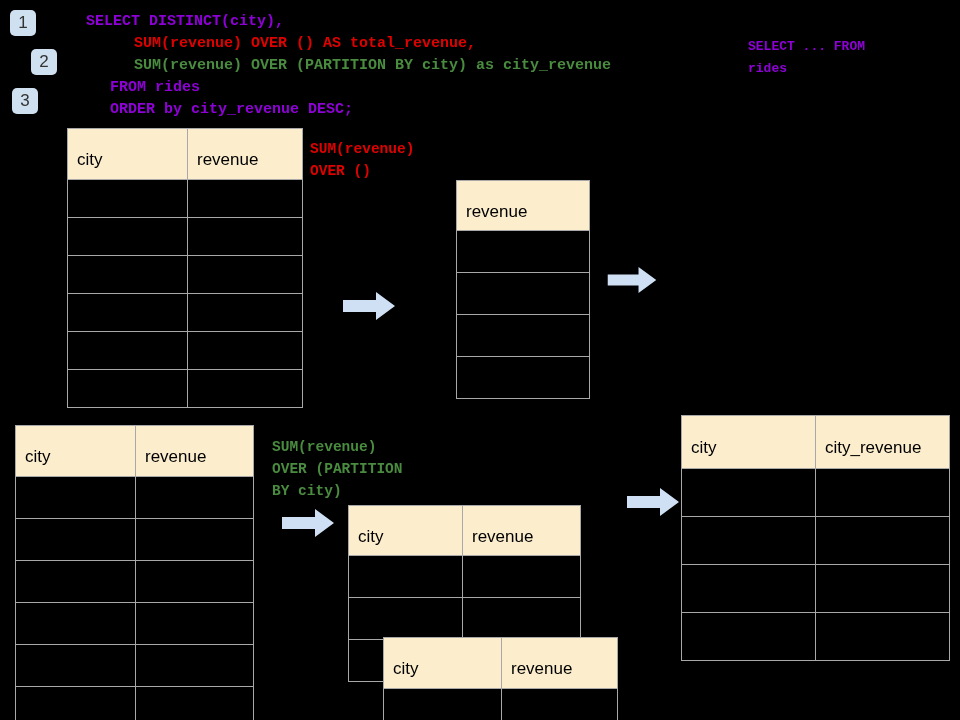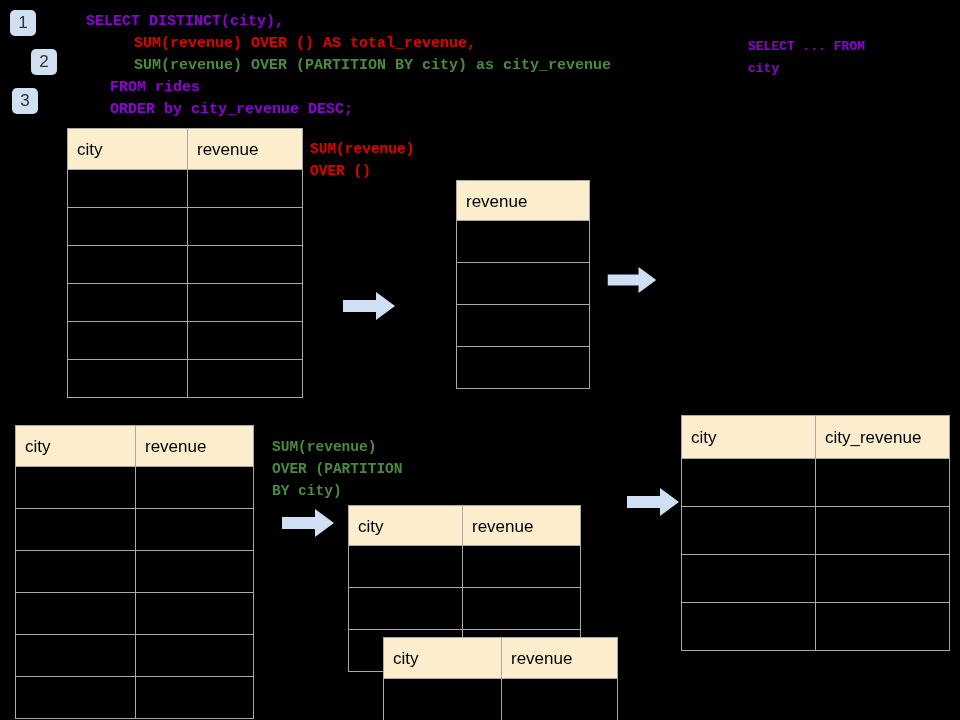--- a/index.html
+++ b/index.html
@@ -65,21 +65,21 @@
     background: #000000;
   }
   .tbl th {
     border: 1px solid #a8a8a8;
     background: #fceecd;
     color: #000000;
     font-family: "Liberation Sans", sans-serif;
     font-size: 17px;
     font-weight: normal;
     text-align: left;
-    padding: 2px 0 0 9px;
+    padding: 12px 0 0 9px;
   }
 
   
   .arrow {
     position: absolute;
   }
 </style>
 </head>
 <body>
 
@@ -88,21 +88,21 @@
   <div id="badges">
       <div class="badge" style="left: 10px; top: 10px; background: rgb(207, 224, 240);">1</div>
       <div class="badge" style="left: 31px; top: 49px; background: rgb(207, 224, 240);">2</div>
       <div class="badge" style="left: 12px; top: 88px; background: rgb(207, 224, 240);">3</div>
     </div>
 
   <div class="code" id="query-block" style="left:86px; top:11px;"><div class="code-line" style="color: rgb(143, 0, 216); padding-left: 0px;">SELECT DISTINCT(city),</div><div class="code-line" style="color: rgb(224, 0, 0); padding-left: 48px;">SUM(revenue) OVER () AS total_revenue,</div><div class="code-line" style="color: rgb(74, 140, 63); padding-left: 48px;">SUM(revenue) OVER (PARTITION BY city) as city_revenue</div><div class="code-line" style="color: rgb(143, 0, 216); padding-left: 24px;">FROM rides</div><div class="code-line" style="color: rgb(143, 0, 216); padding-left: 24px;">ORDER by city_revenue DESC;</div></div>
 
   <div id="annotations">
       <div class="anno" style="left: 748px; top: 36px; color: rgb(143, 0, 216); font-size: 13px;">SELECT ... FROM
-city</div>
+rides</div>
       <div class="anno" style="left: 310px; top: 138px; color: rgb(224, 0, 0); font-size: 14.5px;">SUM(revenue)
 OVER ()</div>
       <div class="anno" style="left: 272px; top: 436px; color: rgb(74, 140, 63); font-size: 14.5px;">SUM(revenue)
 OVER (PARTITION
 BY city)</div>
     </div>
 
   <div id="tables">
       <table class="tbl" style="left: 67px; top: 128px;">
         <colgroup>

